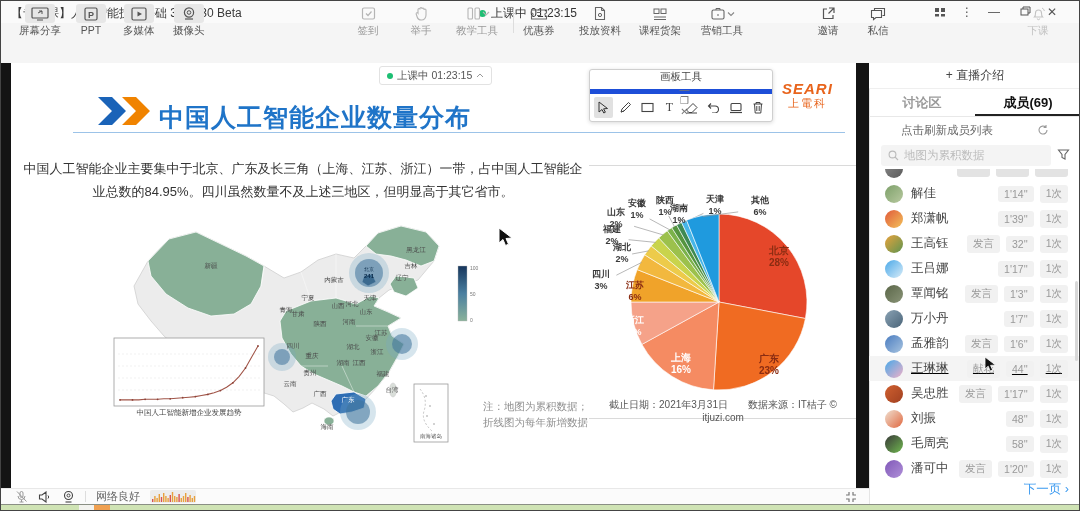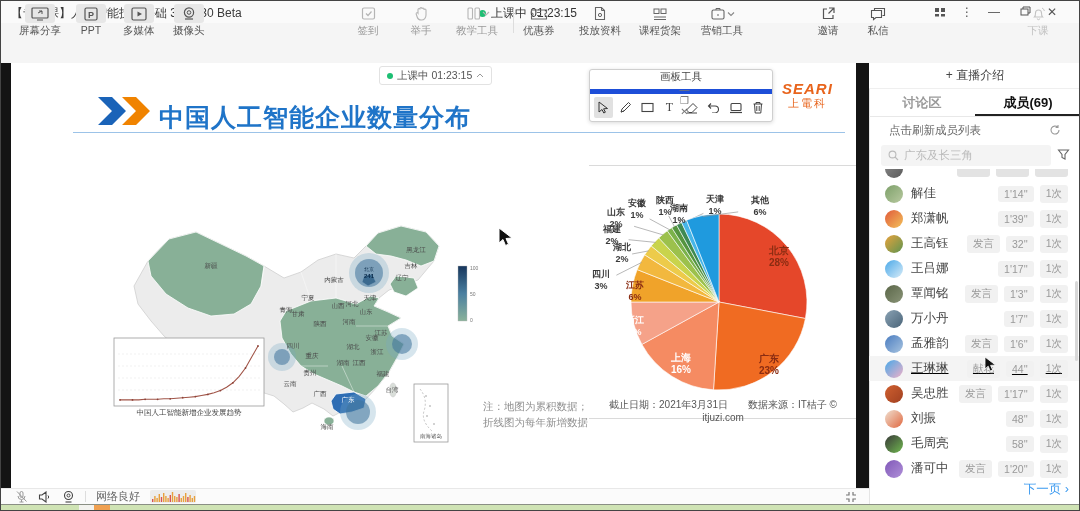--- a/index.html
+++ b/index.html
@@ -60,21 +60,21 @@
   #gs-white{left:78px;top:504px;width:15px;height:7px;background:#f3f3ef;}
   #gs-orange{left:93px;top:504px;width:16px;height:7px;background:#f0a050;}
   
   #sidebar{left:868px;top:62px;width:212px;height:441px;background:#fff;border-left:1px solid #e5e5e5;box-sizing:border-box;}
   #intro{left:868px;top:62px;width:212px;height:25px;line-height:25px;text-align:center;font-size:12px;color:#444;
          border-bottom:1px solid #efefef;background:#fff;}
   .tab{top:87px;width:106px;height:29px;line-height:29px;text-align:center;font-size:13px;}
   #tab-discuss{left:868px;color:#9a9a9a;font-weight:bold;}
   #tab-members{left:974px;color:#111;font-weight:bold;border-bottom:3px solid #222;box-sizing:border-box;}
   #tabrule{left:868px;top:115px;width:212px;height:1px;background:#e8e8e8;}
-  #refresh-row{left:868px;top:117px;width:212px;height:24px;display:flex;align-items:center;padding:0 20px;box-sizing:border-box;}
+  #refresh-row{left:868px;top:117px;width:212px;height:24px;display:flex;align-items:center;padding:0 32px;box-sizing:border-box;}
   #refresh-label{font-size:11.5px;color:#666;flex:1;}
   #search-row{left:880px;top:144px;width:170px;height:21px;background:#f4f4f4;border-radius:3px;
               display:flex;align-items:center;gap:5px;padding:0 7px;box-sizing:border-box;}
   #search-ph{font-size:11.5px;color:#bbb;}
   #filter-ic{left:1056px;top:147px;}
   #member-list{left:868px;top:168px;width:212px;}
   .mrow{height:25px;display:flex;align-items:center;padding:0 13px 0 16px;box-sizing:border-box;}
   .mrow.hl{background:#f4f4f4;text-decoration:underline;}
   .mclip{height:12px;overflow:hidden;}
   .mclip .mrow{margin-top:-13px;}
@@ -320,20 +320,21 @@
   </div>
 
   <div class="abs" id="chevrons">
     <svg class="icn" width="56" height="30" viewBox="0 0 56 30">
         <path d="M2 1 L16 1 L30 15 L16 29 L2 29 L16 15 Z" fill="#1a63b8"></path>
         <path d="M26 1 L40 1 L54 15 L40 29 L26 29 L40 15 Z" fill="#f08300"></path>
       </svg>
   </div>
   <div class="abs" id="slide-title">中国人工智能企业数量分布</div>
   <div class="abs" id="title-rule"></div>
+  <div class="abs" id="para">中国人工智能企业主要集中于北京、广东及长三角（上海、江苏、浙江）一带，占中国人工智能企业总数的84.95%。四川虽然数量不及上述三地区，但明显高于其它省市。</div>
 
   <svg class="abs" id="map-svg" style="left:85px;top:153px" width="465" height="260" viewBox="0 0 465 260">
     <defs>
       <linearGradient id="cbar" x1="0" y1="0" x2="0" y2="1">
         <stop offset="0" stop-color="#17365c"></stop>
           <stop offset=".5" stop-color="#4a7fa0"></stop>
           <stop offset="1" stop-color="#8ab29a"></stop>
       </linearGradient>
     </defs>
 
@@ -568,21 +569,21 @@
   <span id="refresh-label">点击刷新成员列表</span>
   <svg class="icn" width="12" height="12" viewBox="0 0 12 12">
       <path d="M10 6 a4 4 0 1 1-1.2-2.8 M9 1 v2.4 h-2.4" fill="none" stroke="#999" stroke-width="1.1"></path>
     </svg>
 </div>
 <div class="abs" id="search-row">
   <svg class="icn" width="11" height="11" viewBox="0 0 11 11">
       <circle cx="4.5" cy="4.5" r="3.4" fill="none" stroke="#bbb" stroke-width="1.1"></circle>
       <path d="M7 7 L10 10" stroke="#bbb" stroke-width="1.1"></path>
     </svg>
-  <span id="search-ph">广东及长三角</span>
+  <span id="search-ph">地图为累积数据</span>
 </div>
 <svg class="abs icn" id="filter-ic" width="13" height="13" viewBox="0 0 13 13">
     <path d="M1.5 2 h10 L8 6.5 V11 L5 9.5 V6.5 Z" fill="none" stroke="#666" stroke-width="1.1"></path>
   </svg>
 
 <div class="abs" id="member-list">
     <div class="mclip">
       <div class="mrow">
         <span class="avatar" style="background: linear-gradient(135deg, rgb(138, 138, 138), rgb(90, 90, 90));"></span>
         <span class="mname ghost"></span>

